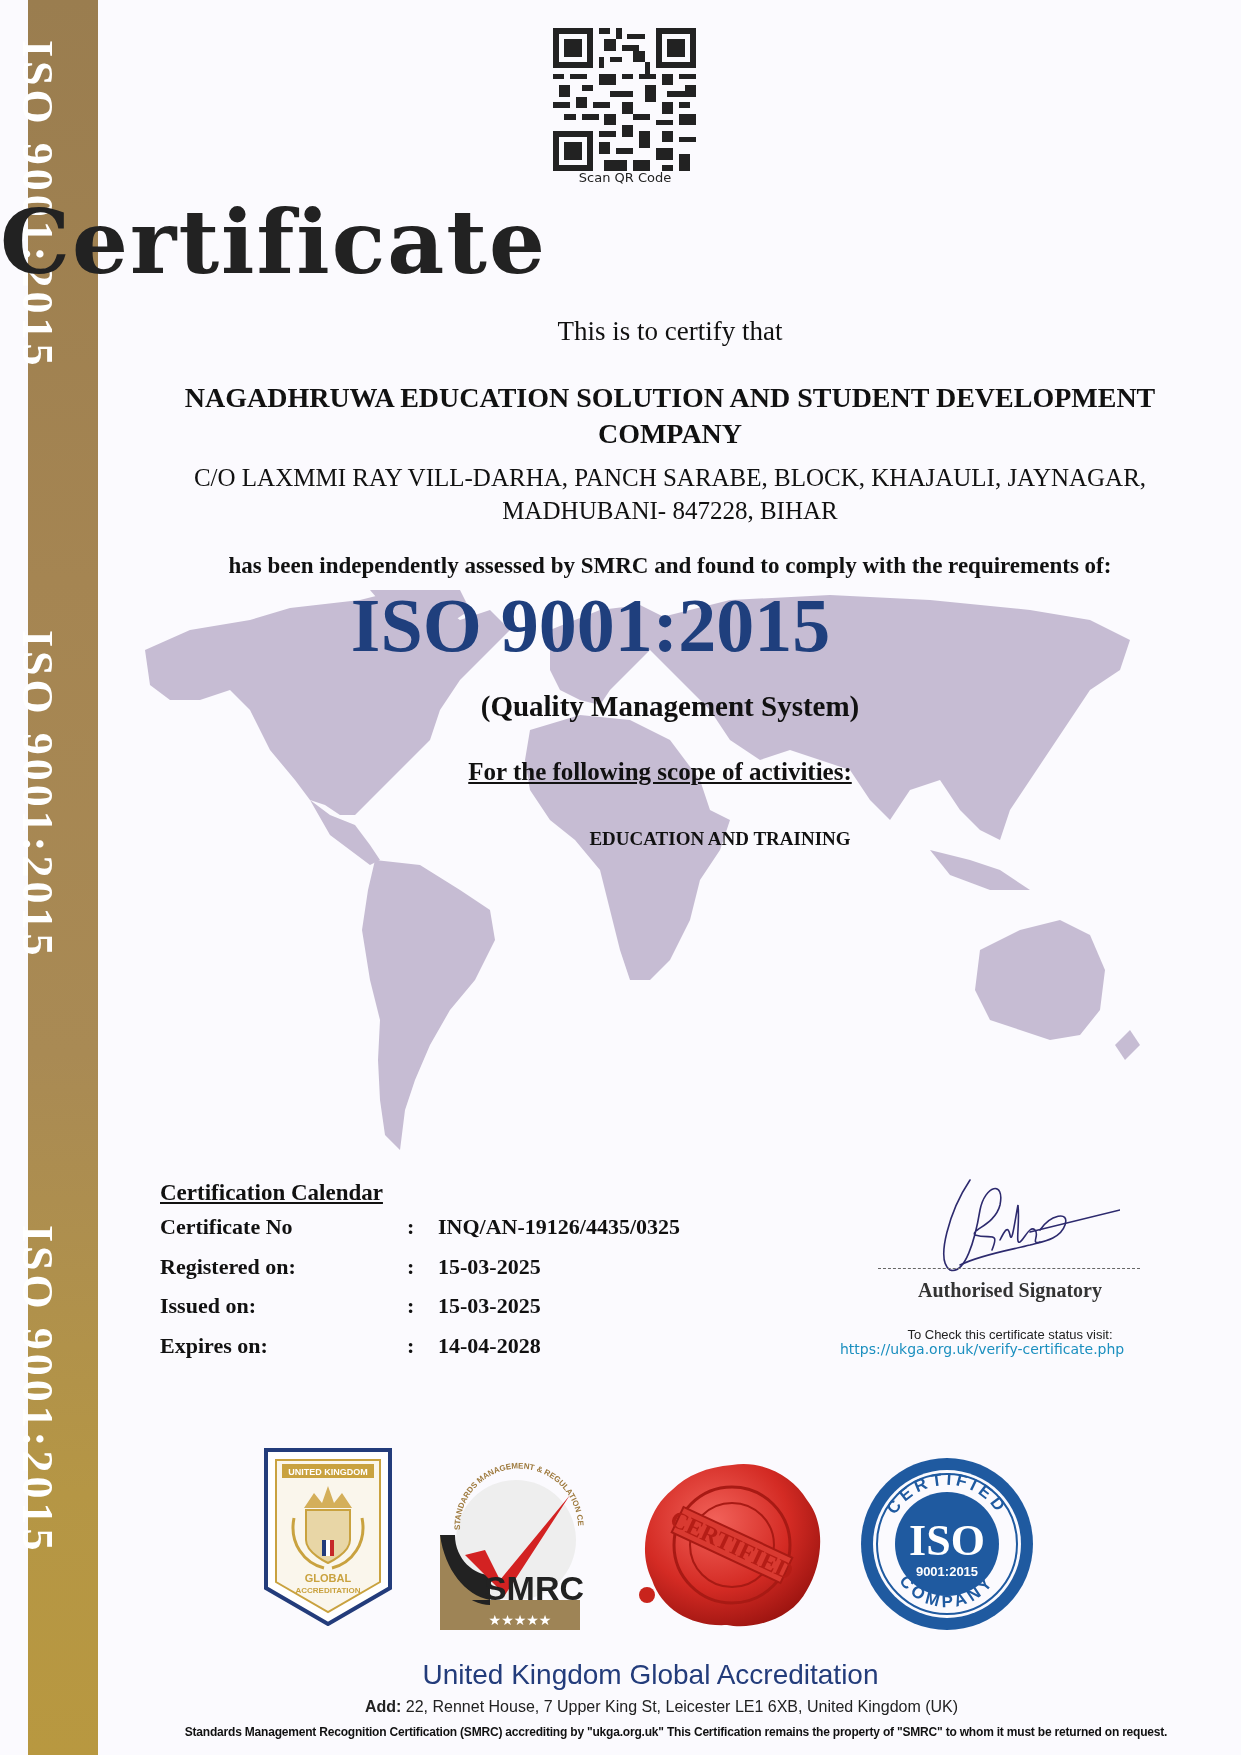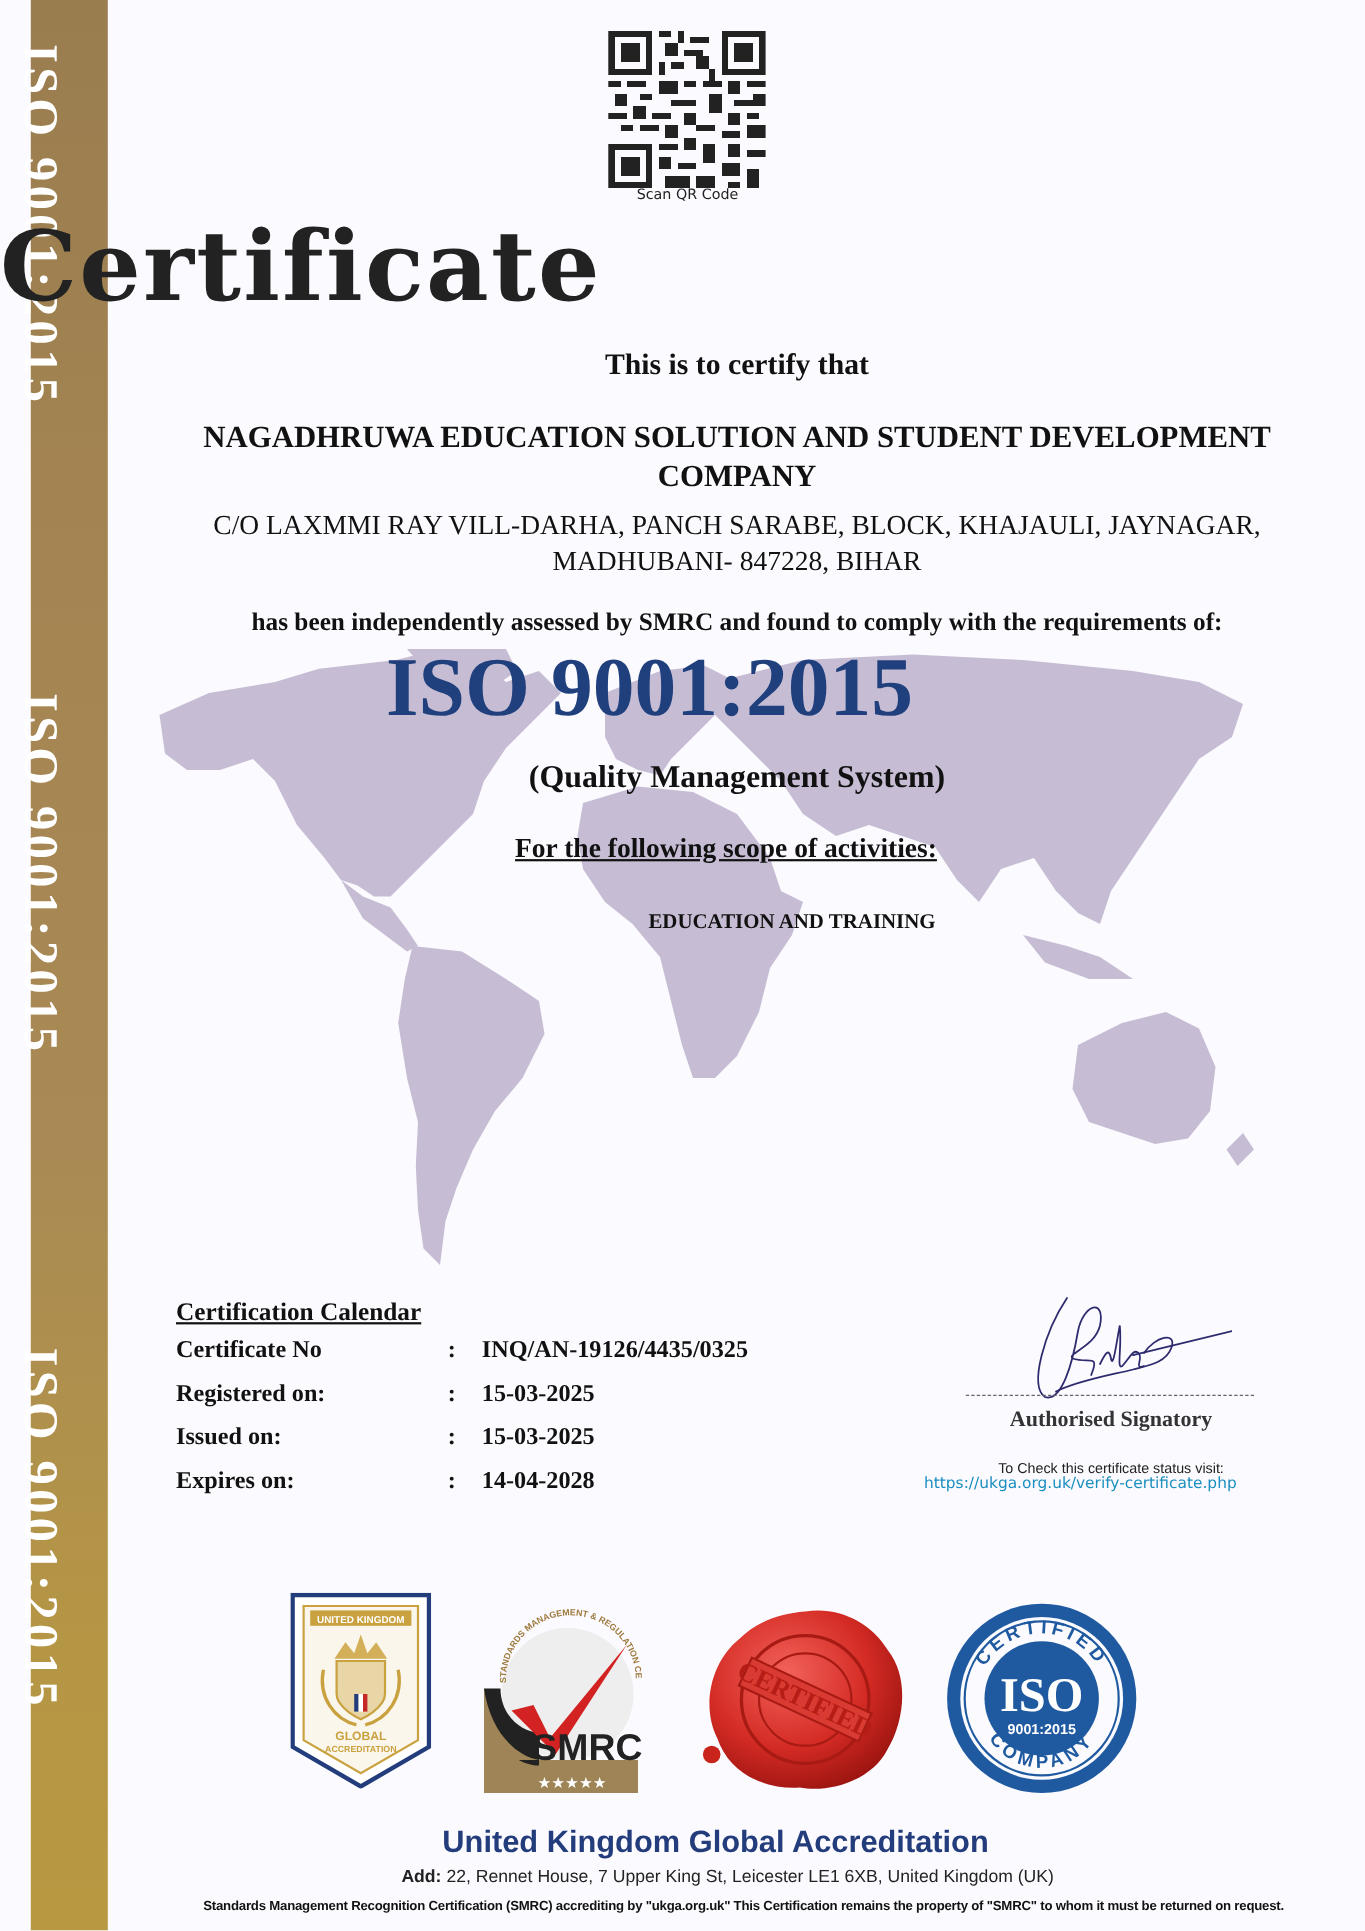--- a/index.html
+++ b/index.html
@@ -16,21 +16,21 @@
 
   .qr { position: absolute; left: 553px; top: 28px; width: 143px; height: 143px; }
   .qr-caption { position: absolute; left: 540px; top: 170px; width: 170px; text-align: center;
     font-family: "DejaVu Sans", sans-serif; font-size: 13px; color: #222; }
 
   .title { position: absolute; left: 0; width: 1241px; text-align: left; top: 190px;
     font-family: "DejaVu Serif", serif; font-weight: bold; font-size: 88px; color: #222;
     letter-spacing: 2px; }
 
   .center { position: absolute; left: 110px; width: 1120px; text-align: center; }
-  .certify { top: 316px; font-size: 27px; font-weight: bold; }
+  .certify { top: 316px; font-size: 27px; font-weight: normal; }
   .org { top: 380px; font-size: 28px; font-weight: bold; line-height: 36px; }
   .address { top: 461px; font-size: 25px; line-height: 33px; }
   .assessed { top: 553px; font-size: 23px; font-weight: bold; }
   .iso { top: 582px; left: 0; width: 1241px; font-size: 76px; font-weight: bold; color: #1f3f7d; padding-left: 0; }
   .iso span { position: relative; left: -30px; }
   .qms { top: 690px; font-size: 29px; font-weight: bold; }
   .scope-h { top: 758px; font-size: 25px; font-weight: bold; text-decoration: underline; }
   .scope-h span { position: relative; left: -10px; }
   .scope-v { top: 828px; font-size: 19px; font-weight: bold; }
   .scope-v span { position: relative; left: 50px; }
@@ -45,21 +45,21 @@
   .sig-line { position: absolute; left: 878px; top: 1268px; width: 262px; border-top: 1px dashed #666; }
   .sig-label { position: absolute; left: 860px; top: 1279px; width: 300px; text-align: center;
     font-size: 20px; font-weight: bold; color: #333; }
   .check-label { position: absolute; left: 840px; top: 1327px; width: 340px; text-align: center;
     font-family: "Liberation Sans", sans-serif; font-weight: normal; font-size: 13px; color: #222; }
   .check-url { position: absolute; left: 840px; top: 1341px; width: 340px; 
     font-family: "DejaVu Sans", sans-serif; font-size: 14px; color: #1b8fbf; }
 
   .logo { position: absolute; }
   .ukga-title { position: absolute; left: 0; width: 1241px; text-align: center; top: 1659px; padding-left: 60px;
-    font-family: "Liberation Sans", sans-serif; font-weight: bold; font-size: 28px; color: #233c7b; }
+    font-family: "Liberation Sans", sans-serif; font-weight: normal; font-size: 28px; color: #233c7b; }
   .ukga-addr { position: absolute; left: 0; width: 1241px; text-align: center; top: 1698px; padding-left: 82px;
     font-family: "Liberation Sans", sans-serif; font-size: 16px; color: #222; }
   .ukga-addr b { font-weight: bold; }
   .footer { position: absolute; left: 116px; top: 1725px; width: 1120px; text-align: center;
     font-family: "Liberation Sans", sans-serif; font-weight: bold; font-size: 12px; color: #111; letter-spacing: -0.2px; }
 </style>
 </head>
 <body>
 
 <div class="strip">

